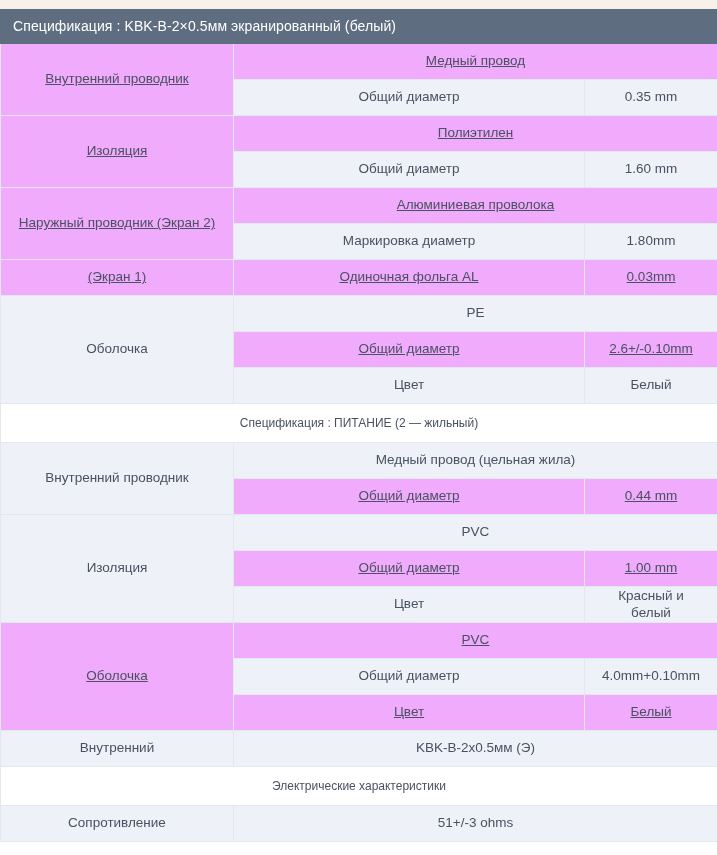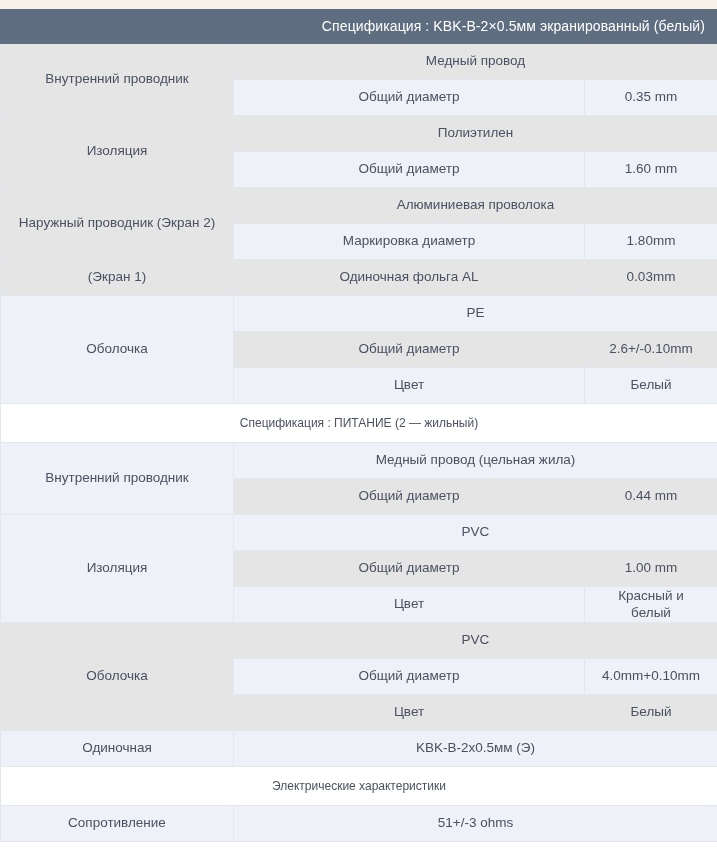--- a/index.html
+++ b/index.html
@@ -41,26 +41,26 @@
     line-height: 1.25;
   }
 
   
   tr.banner td {
     background: #5f6d81;
     color: #ffffff;
     font-size: 14px;
     height: 33px;
     border: 1px solid #5f6d81;
-    text-align: right;
+    text-align: left;
     letter-spacing: .1px;
   }
 
   
-  .bg-white { background: #e5e5e5; }
+  .bg-white { background: #f0abfc; text-decoration: underline; }
   .bg-tint  { background: #eef1f7; }
 
   
   .ta-left   { text-align: left; }
   .ta-center { text-align: center; }
 
   
   tr.section-title td {
     background: #ffffff;
     height: 38px;
@@ -164,21 +164,21 @@
     <tr>
       <td class="bg-tint ta-left">Общий диаметр</td>
       <td class="bg-tint ta-center">4.0mm+0.10mm</td>
     </tr>
     <tr>
       <td class="bg-white ta-left">Цвет</td>
       <td class="bg-white ta-center">Белый</td>
     </tr>
 
     <tr>
-      <td class="bg-tint ta-center">Одиночная</td>
+      <td class="bg-tint ta-center">Внутренний</td>
       <td class="bg-tint ta-center" colspan="2">KBK-B-2x0.5мм (Э)</td>
     </tr>
 
     <tr class="section-title">
       <td colspan="3">Электрические характеристики</td>
     </tr>
 
     <tr>
       <td class="bg-tint ta-center">Сопротивление</td>
       <td class="bg-tint ta-center" colspan="2">51+/-3 ohms</td>

